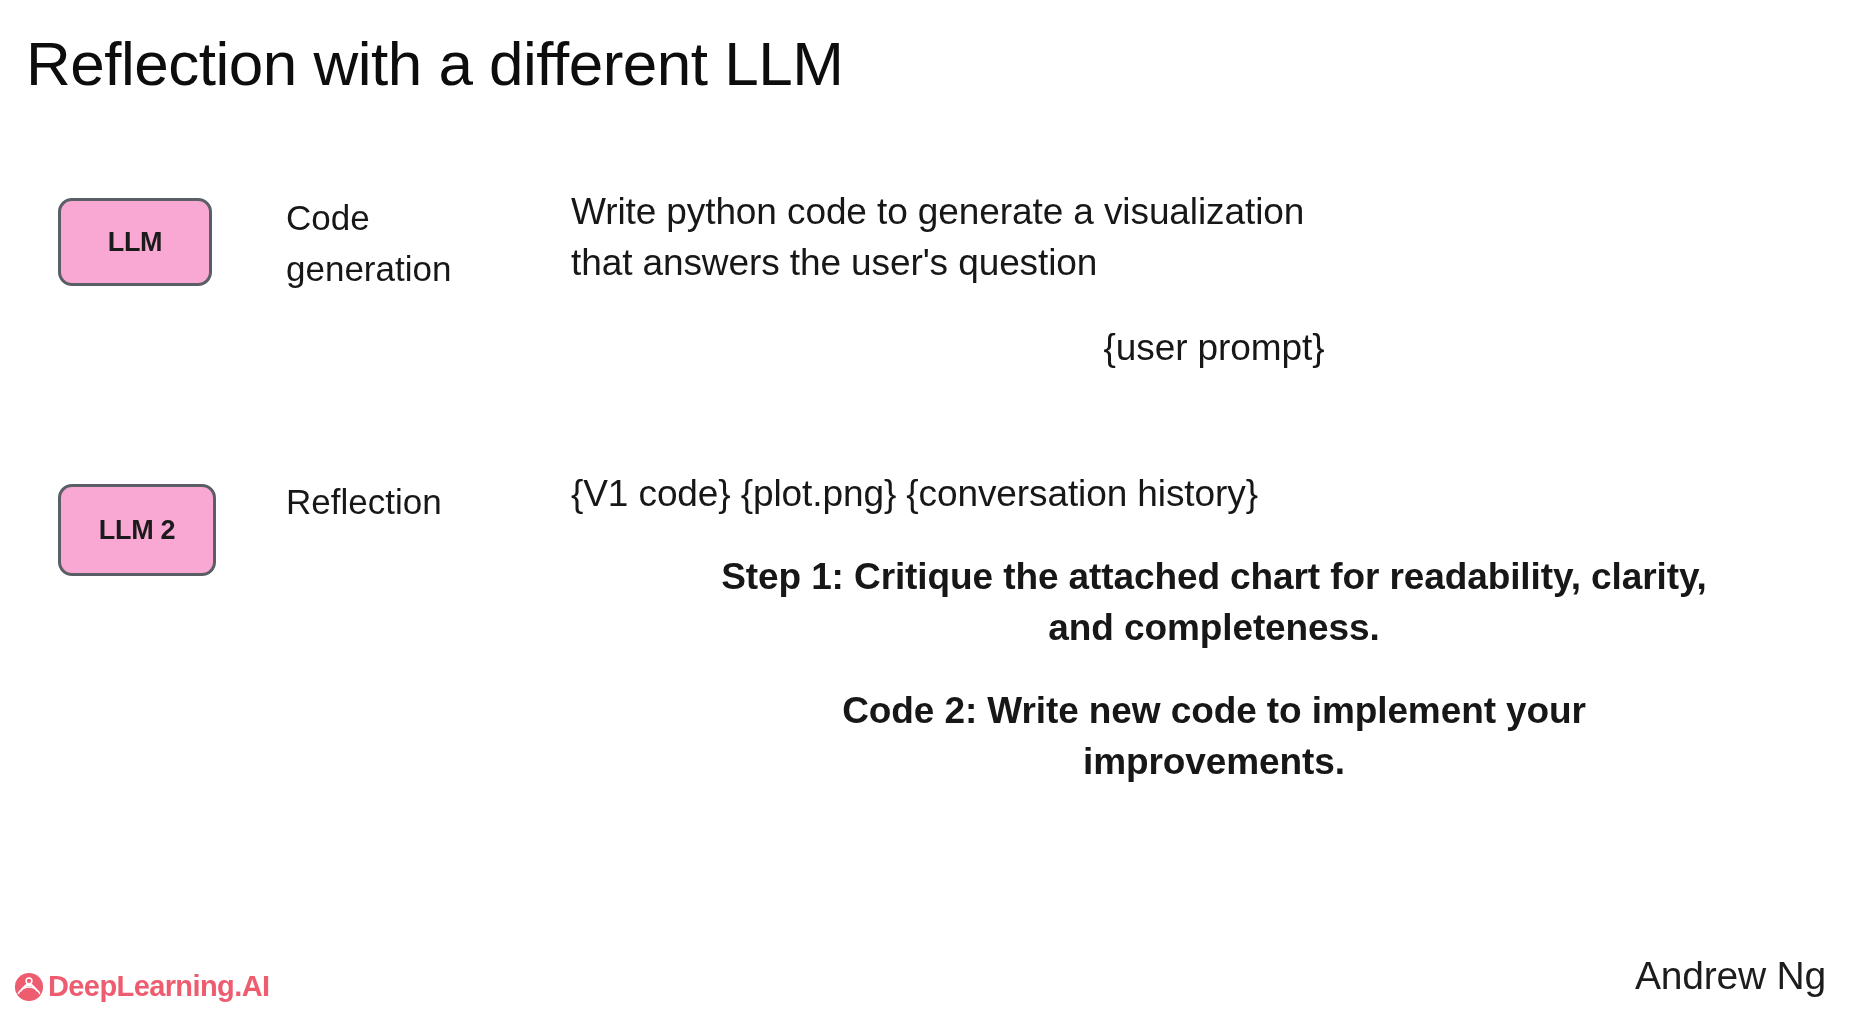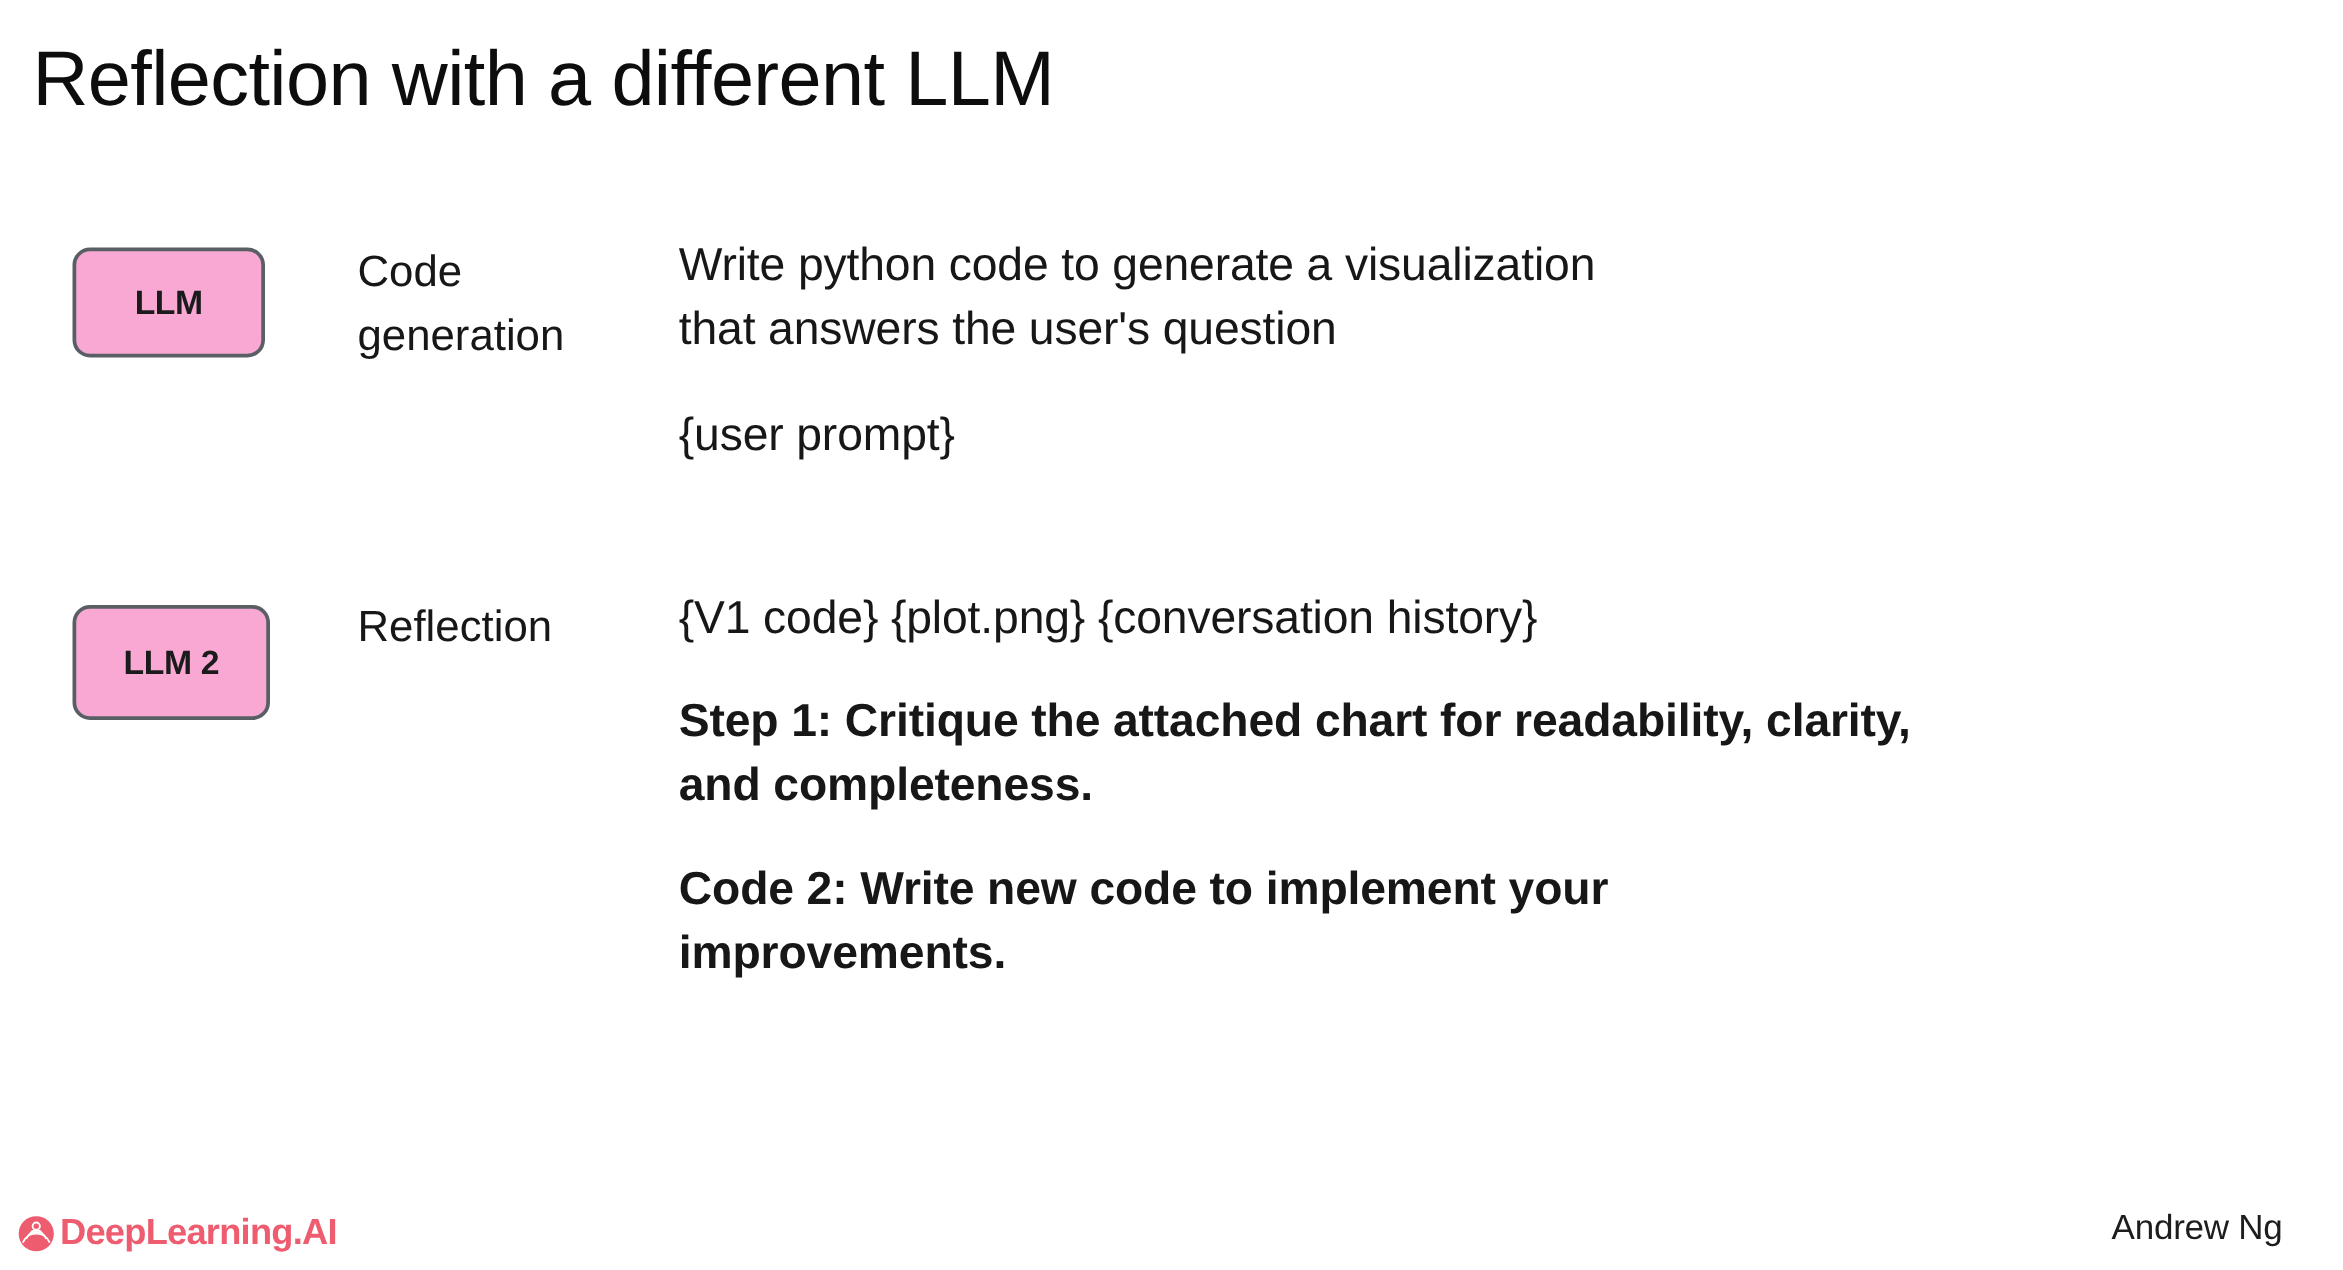--- a/index.html
+++ b/index.html
@@ -86,33 +86,35 @@
     font-weight: 400;
     color: #171717;
     white-space: pre-line;
   }
 
   
   .prompt-col {
     flex: 1 1 auto;
     padding-top: 0px;
     padding-right: 17px;
+    margin-left: 28px;
   }
 
   .prompt-para {
     font-size: 37px;
     line-height: 51px;
     font-weight: 400;
     color: #171717;
     white-space: pre-line;
     letter-spacing: -0.1px;
   }
 
   .prompt-para + .prompt-para {
     margin-top: 34px;
+    text-align: center;
   }
 
   .row-reflection .prompt-para + .prompt-para {
     margin-top: 32px;
     font-weight: bold;
   }
 
   .row-reflection .label-col { padding-top: 8px; }
   .row-reflection .badge-col { padding-top: 16px; }
 
@@ -138,21 +140,21 @@
     font-weight: 700;
     letter-spacing: -0.6px;
     color: #EE5C70;
     line-height: 1;
   }
 
   .footer-author {
     position: absolute;
     right: 48px;
     bottom: 18px;
-    font-size: 28px;
+    font-size: 39px;
     font-weight: 400;
     color: #1d1d1d;
     letter-spacing: -0.2px;
   }
 </style>
 </head>
 <body>
 
 <div class="slide">
 

